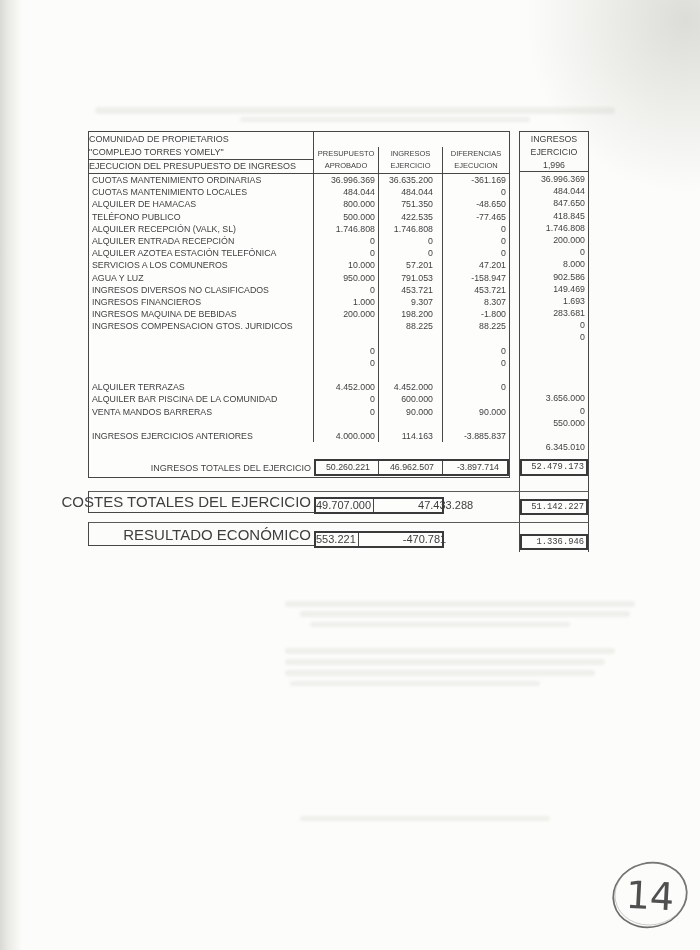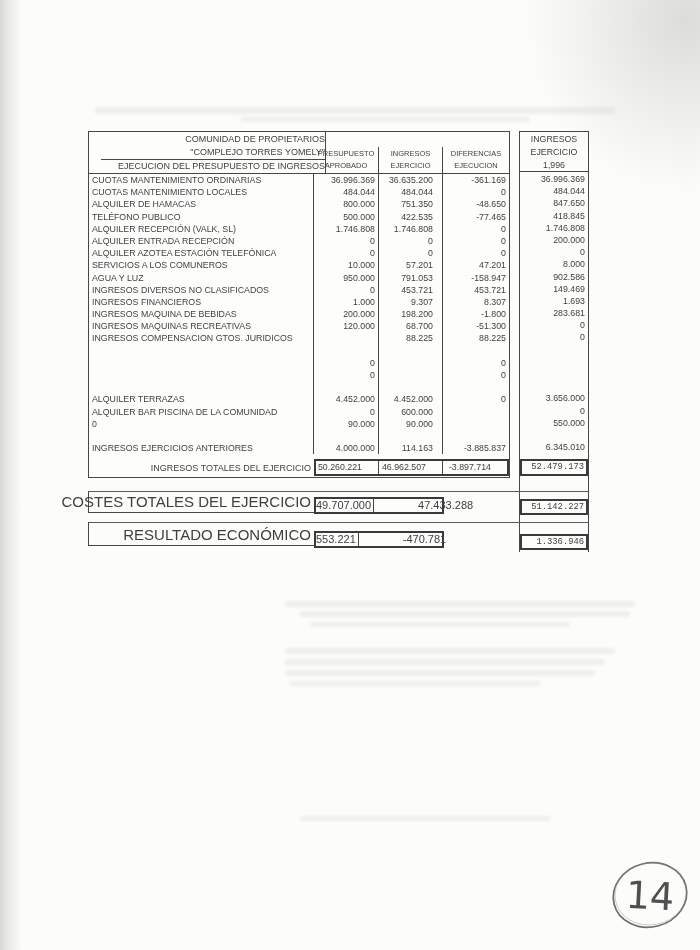--- a/index.html
+++ b/index.html
@@ -23,22 +23,22 @@
     position:absolute; background:#a8a8a0; opacity:0.16; border-radius:3px;
     filter: blur(1.6px);
   }
   
   .mtable {
     position:absolute; left:88px; top:131px; width:422px; height:347px;
     border:1px solid #474747; background:rgba(255,255,255,0.35);
     font-size:9px; color:#3f3f3f;
   }
   .hdr-left {
-    position:absolute; left:12px; top:0; width:225px; height:41px;
-    border-right:1px solid #474747; text-align:right;
+    position:absolute; left:0; top:0; width:225px; height:41px;
+    border-right:1px solid #474747; text-align:left;
   }
   .hdr-left .t1 { line-height:14px; height:14px; }
   .hdr-left .t2 { line-height:13px; height:13px; }
   .hdr-left .t3 { line-height:13px; height:14px; border-top:1px solid #474747; }
   .hdr-ej {
     position:absolute; left:225px; top:0; width:195px; height:15px;
     border-bottom:1px solid #474747; text-align:center; line-height:14px;
   }
   .hdr-sub { position:absolute; left:225px; top:15px; width:195px; height:26px; display:flex; }
   .hdr-sub .hc { font-size:7.5px; line-height:12px; text-align:center; padding-top:1px; }
@@ -53,21 +53,21 @@
   .trow .cell:nth-child(1) { width:225px; border-right:1px solid #474747; padding-left:3px; }
   .trow .cell:nth-child(2) { width:65px;  border-right:1px solid #474747; text-align:right; padding-right:3px; }
   .trow .cell:nth-child(3) { width:64px;  border-right:1px solid #474747; text-align:right; padding-right:9px; }
   .trow .cell:nth-child(4) { width:66px;  text-align:right; padding-right:3px; }
   .tot-strip { position:absolute; left:0; top:322px; bottom:0; width:420px; }
   .tot-label { position:absolute; left:0; width:222px; bottom:4px; text-align:right; font-size:9px; }
   .tot-box {
     position:absolute; left:225px; top:5px; width:195px; height:17px;
     border:2px solid #3a3a3a; display:flex; line-height:13px; font-size:8.8px;
   }
-  .tot-box .tc { text-align:right; padding-right:16px; overflow:hidden; }
+  .tot-box .tc { text-align:right; padding-right:8px; overflow:hidden; }
   .tot-box .tc1 { width:63px; border-right:1px solid #474747; }
   .tot-box .tc2 { width:64px; border-right:1px solid #474747; }
   .tot-box .tc3 { width:64px; }
   
   .rcol { position:absolute; left:519px; top:131px; width:70px; height:421px; font-size:8.8px; color:#3f3f3f; }
   .rhdr { position:absolute; left:0; top:0; width:70px; height:41px; border:1px solid #474747; text-align:center; }
   .rhdr span { display:block; line-height:13px; }
   .rhdr span:first-child { padding-top:1px; }
   .rrails { position:absolute; left:0; top:41px; bottom:0; width:70px; border-left:1px solid #474747; border-right:1px solid #474747; }
   .rbody { position:absolute; left:0; top:42px; width:70px; }
@@ -202,26 +202,20 @@
           <div class="cell">9.307</div>
           <div class="cell">8.307</div>
         </div>
         <div class="trow">
           <div class="cell">INGRESOS MAQUINA DE BEBIDAS</div>
           <div class="cell">200.000</div>
           <div class="cell">198.200</div>
           <div class="cell">-1.800</div>
         </div>
         <div class="trow">
-          <div class="cell">INGRESOS MAQUINAS RECREATIVAS</div>
-          <div class="cell">120.000</div>
-          <div class="cell">68.700</div>
-          <div class="cell">-51.300</div>
-        </div>
-        <div class="trow">
           <div class="cell">INGRESOS COMPENSACION GTOS. JURIDICOS</div>
           <div class="cell"></div>
           <div class="cell">88.225</div>
           <div class="cell">88.225</div>
         </div>
         <div class="trow">
           <div class="cell"></div>
           <div class="cell"></div>
           <div class="cell"></div>
           <div class="cell"></div>
@@ -250,20 +244,21 @@
           <div class="cell">4.452.000</div>
           <div class="cell">0</div>
         </div>
         <div class="trow">
           <div class="cell">ALQUILER BAR PISCINA DE LA COMUNIDAD</div>
           <div class="cell">0</div>
           <div class="cell">600.000</div>
           <div class="cell"></div>
         </div>
         <div class="trow">
+          <div class="cell">VENTA MANDOS BARRERAS</div>
           <div class="cell">0</div>
           <div class="cell">90.000</div>
           <div class="cell">90.000</div>
         </div>
         <div class="trow">
           <div class="cell"></div>
           <div class="cell"></div>
           <div class="cell"></div>
           <div class="cell"></div>
         </div>

